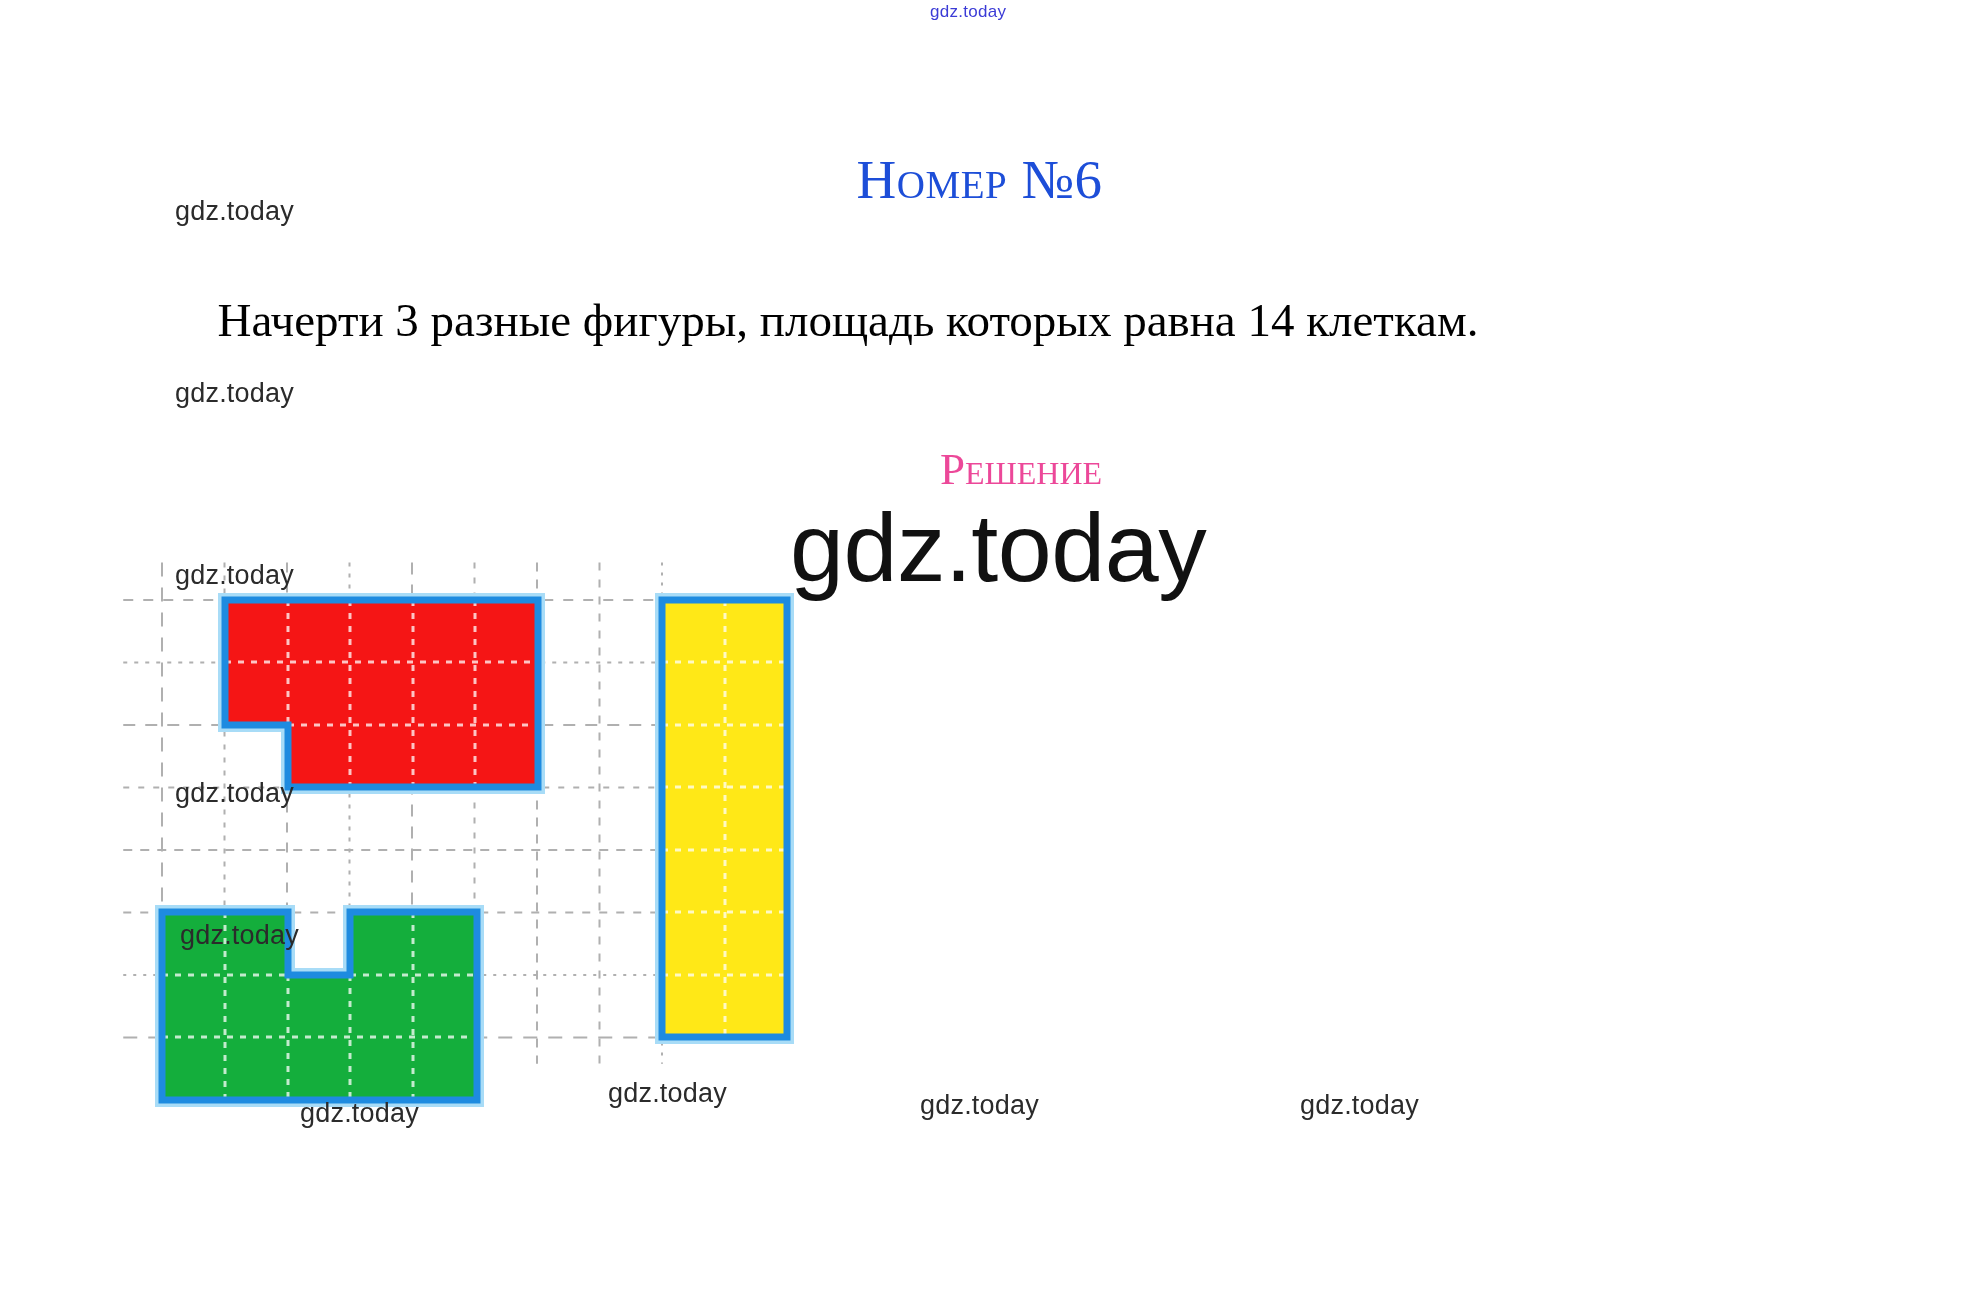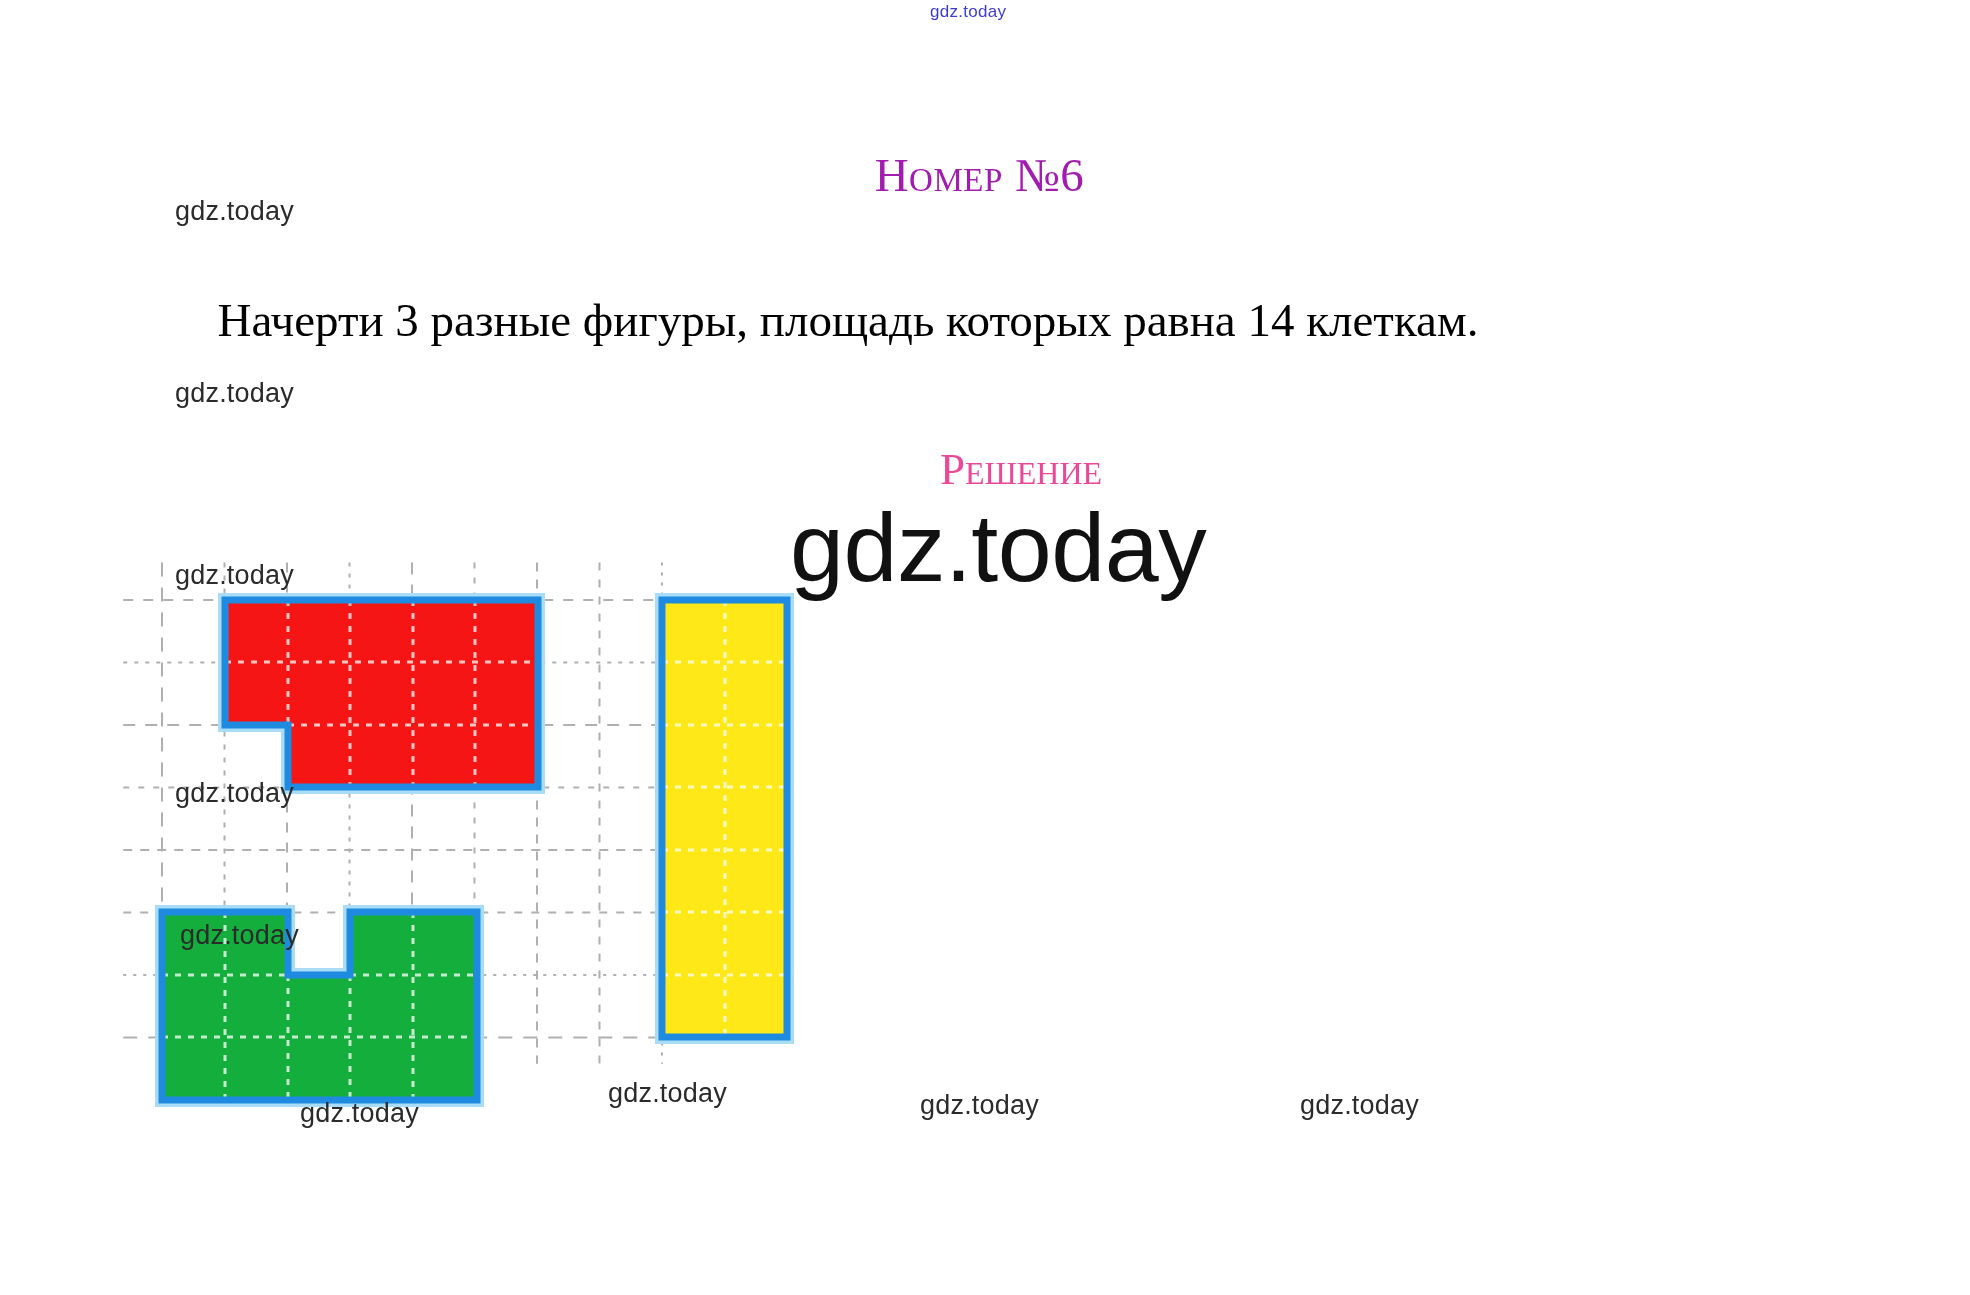--- a/index.html
+++ b/index.html
@@ -50,23 +50,23 @@
   }
 
   
   .title {
     position: absolute;
     left: 0;
     top: 148px;
     width: 1959px;
     text-align: center;
     font-family: "Liberation Serif", serif;
-    font-size: 47px;
+    font-size: 55px;
     font-variant: small-caps;
-    color: #a21caf;
+    color: #1d4ed8;
     letter-spacing: 0.5px;
   }
   .question {
     position: absolute;
     left: 0;
     top: 293px;
     width: 1696px;
     text-align: center;
     font-family: "Liberation Serif", serif;
     font-size: 47px;

